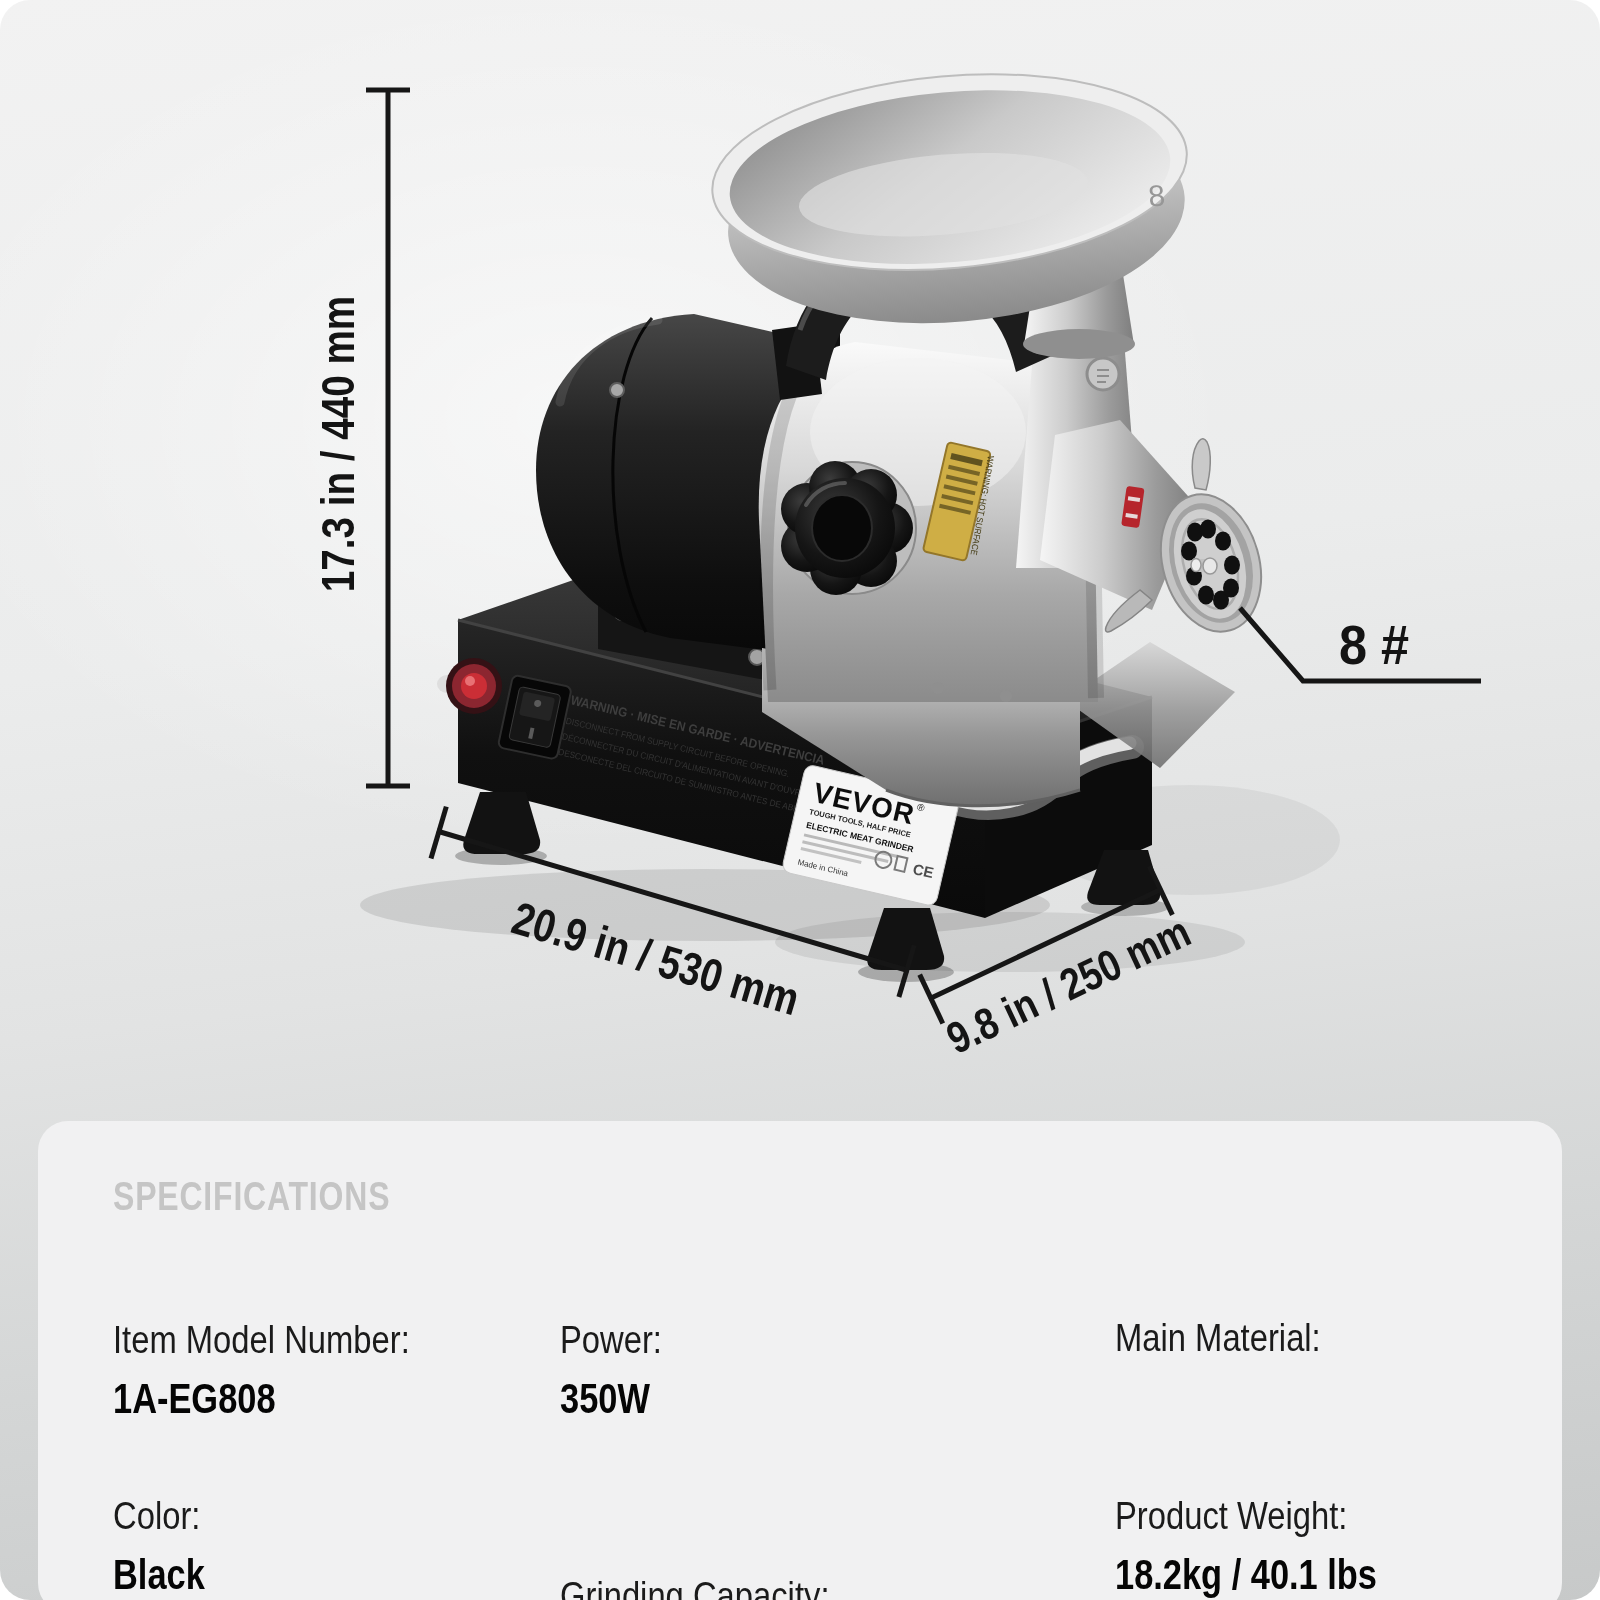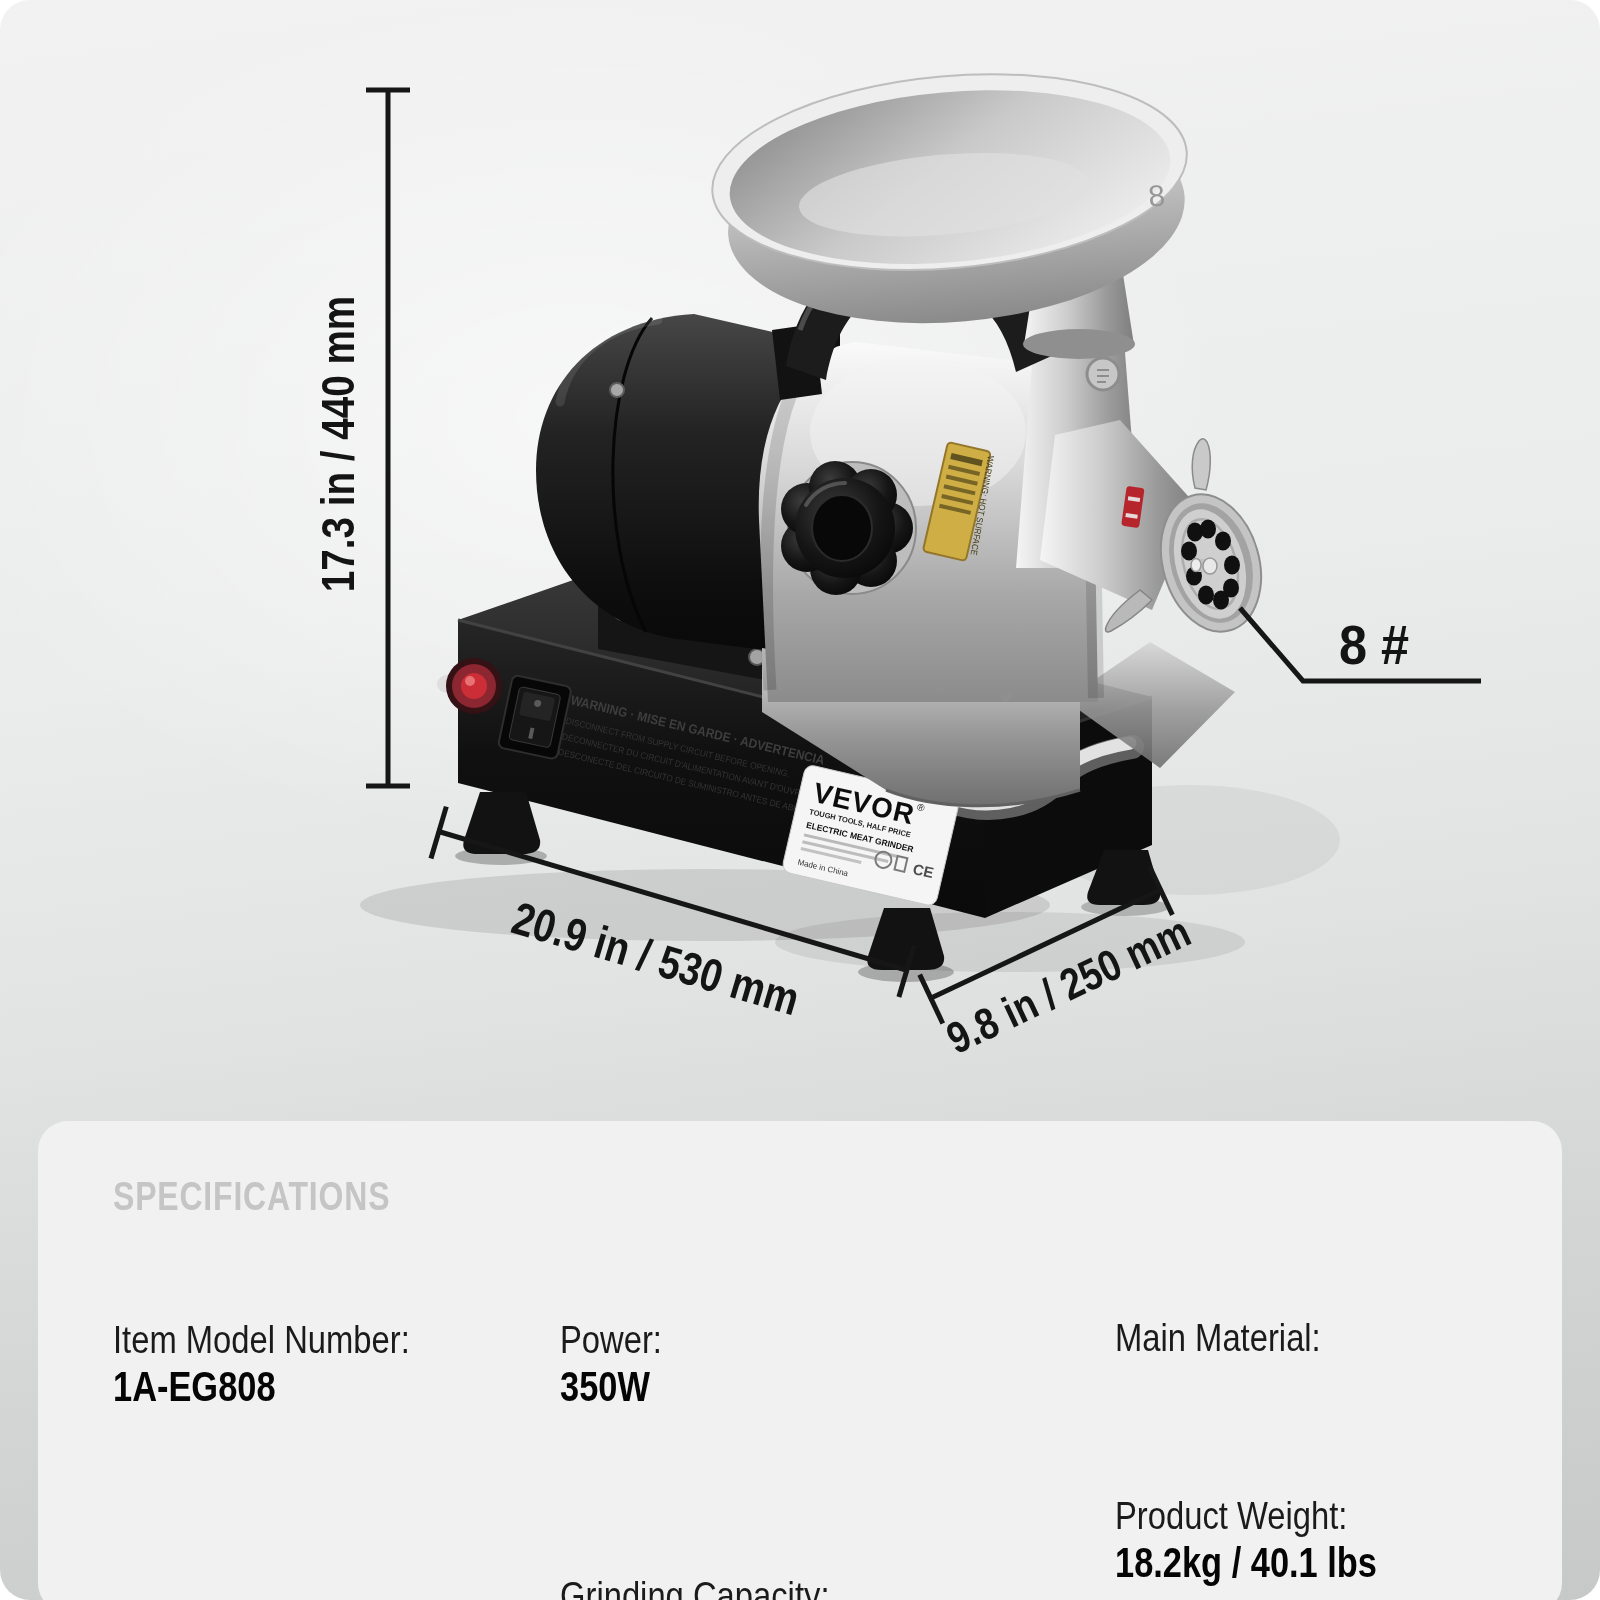--- a/index.html
+++ b/index.html
@@ -11,21 +11,21 @@
       background:radial-gradient(ellipse 950px 620px at 36% 26%,rgba(255,255,255,.55),rgba(255,255,255,0) 70%);}
   .photo{position:absolute;left:0;top:0;}
   .panel{position:absolute;left:38px;top:1121px;width:1524px;height:492px;
       background:#f1f1f2;border-radius:30px;}
   .spec-title{position:absolute;left:113px;top:1176px;font-size:40px;font-weight:bold;
       color:#c5c5c5;letter-spacing:1px;line-height:1;}
   .cond{display:inline-block;transform:scaleX(0.8);transform-origin:0 50%;white-space:nowrap;}
   .cond84{display:inline-block;transform:scaleX(0.84);transform-origin:0 50%;white-space:nowrap;}
   .spec-cell{position:absolute;}
   .spec-label{font-size:39px;font-weight:400;color:#1b1b1b;line-height:44px;margin-top:48px;}
-  .spec-value{font-size:43px;font-weight:bold;color:#050505;line-height:48px;margin-top:0;}
+  .spec-value{font-size:43px;font-weight:bold;color:#050505;line-height:48px;margin-top:12px;}
   svg text{font-family:"Liberation Sans",sans-serif;}
 </style>
 </head>
 <body>
 
 <div class="canvas">
 
   <svg class="photo" width="1600" height="1100" viewBox="0 0 1600 1100">
     <defs>
       <linearGradient id="gBaseTop" x1="0" y1="0" x2="0" y2="1">
@@ -309,20 +309,24 @@
     <div class="spec-label"><span class="cond84">Item Model Number:</span></div>
     <div class="spec-value"><span class="cond">1A-EG808</span></div>
   </div>
   <div class="spec-cell" style="left:560px;top:1270px;">
     <div class="spec-label"><span class="cond84">Power:</span></div>
     <div class="spec-value"><span class="cond">350W</span></div>
   </div>
   <div class="spec-cell" style="left:1115px;top:1268px;">
     <div class="spec-label"><span class="cond84">Main Material:</span></div>
   </div>
+  <div class="spec-cell" style="left:113px;top:1446px;">
+    <div class="spec-label"><span class="cond84">Color:</span></div>
+    <div class="spec-value"><span class="cond">Black</span></div>
+  </div>
   <div class="spec-cell" style="left:560px;top:1526px;">
     <div class="spec-label"><span class="cond84">Grinding Capacity:</span></div>
   </div>
   <div class="spec-cell" style="left:1115px;top:1446px;">
     <div class="spec-label"><span class="cond84">Product Weight:</span></div>
     <div class="spec-value"><span class="cond">18.2kg / 40.1 lbs</span></div>
   </div>
 
 </div>
 

